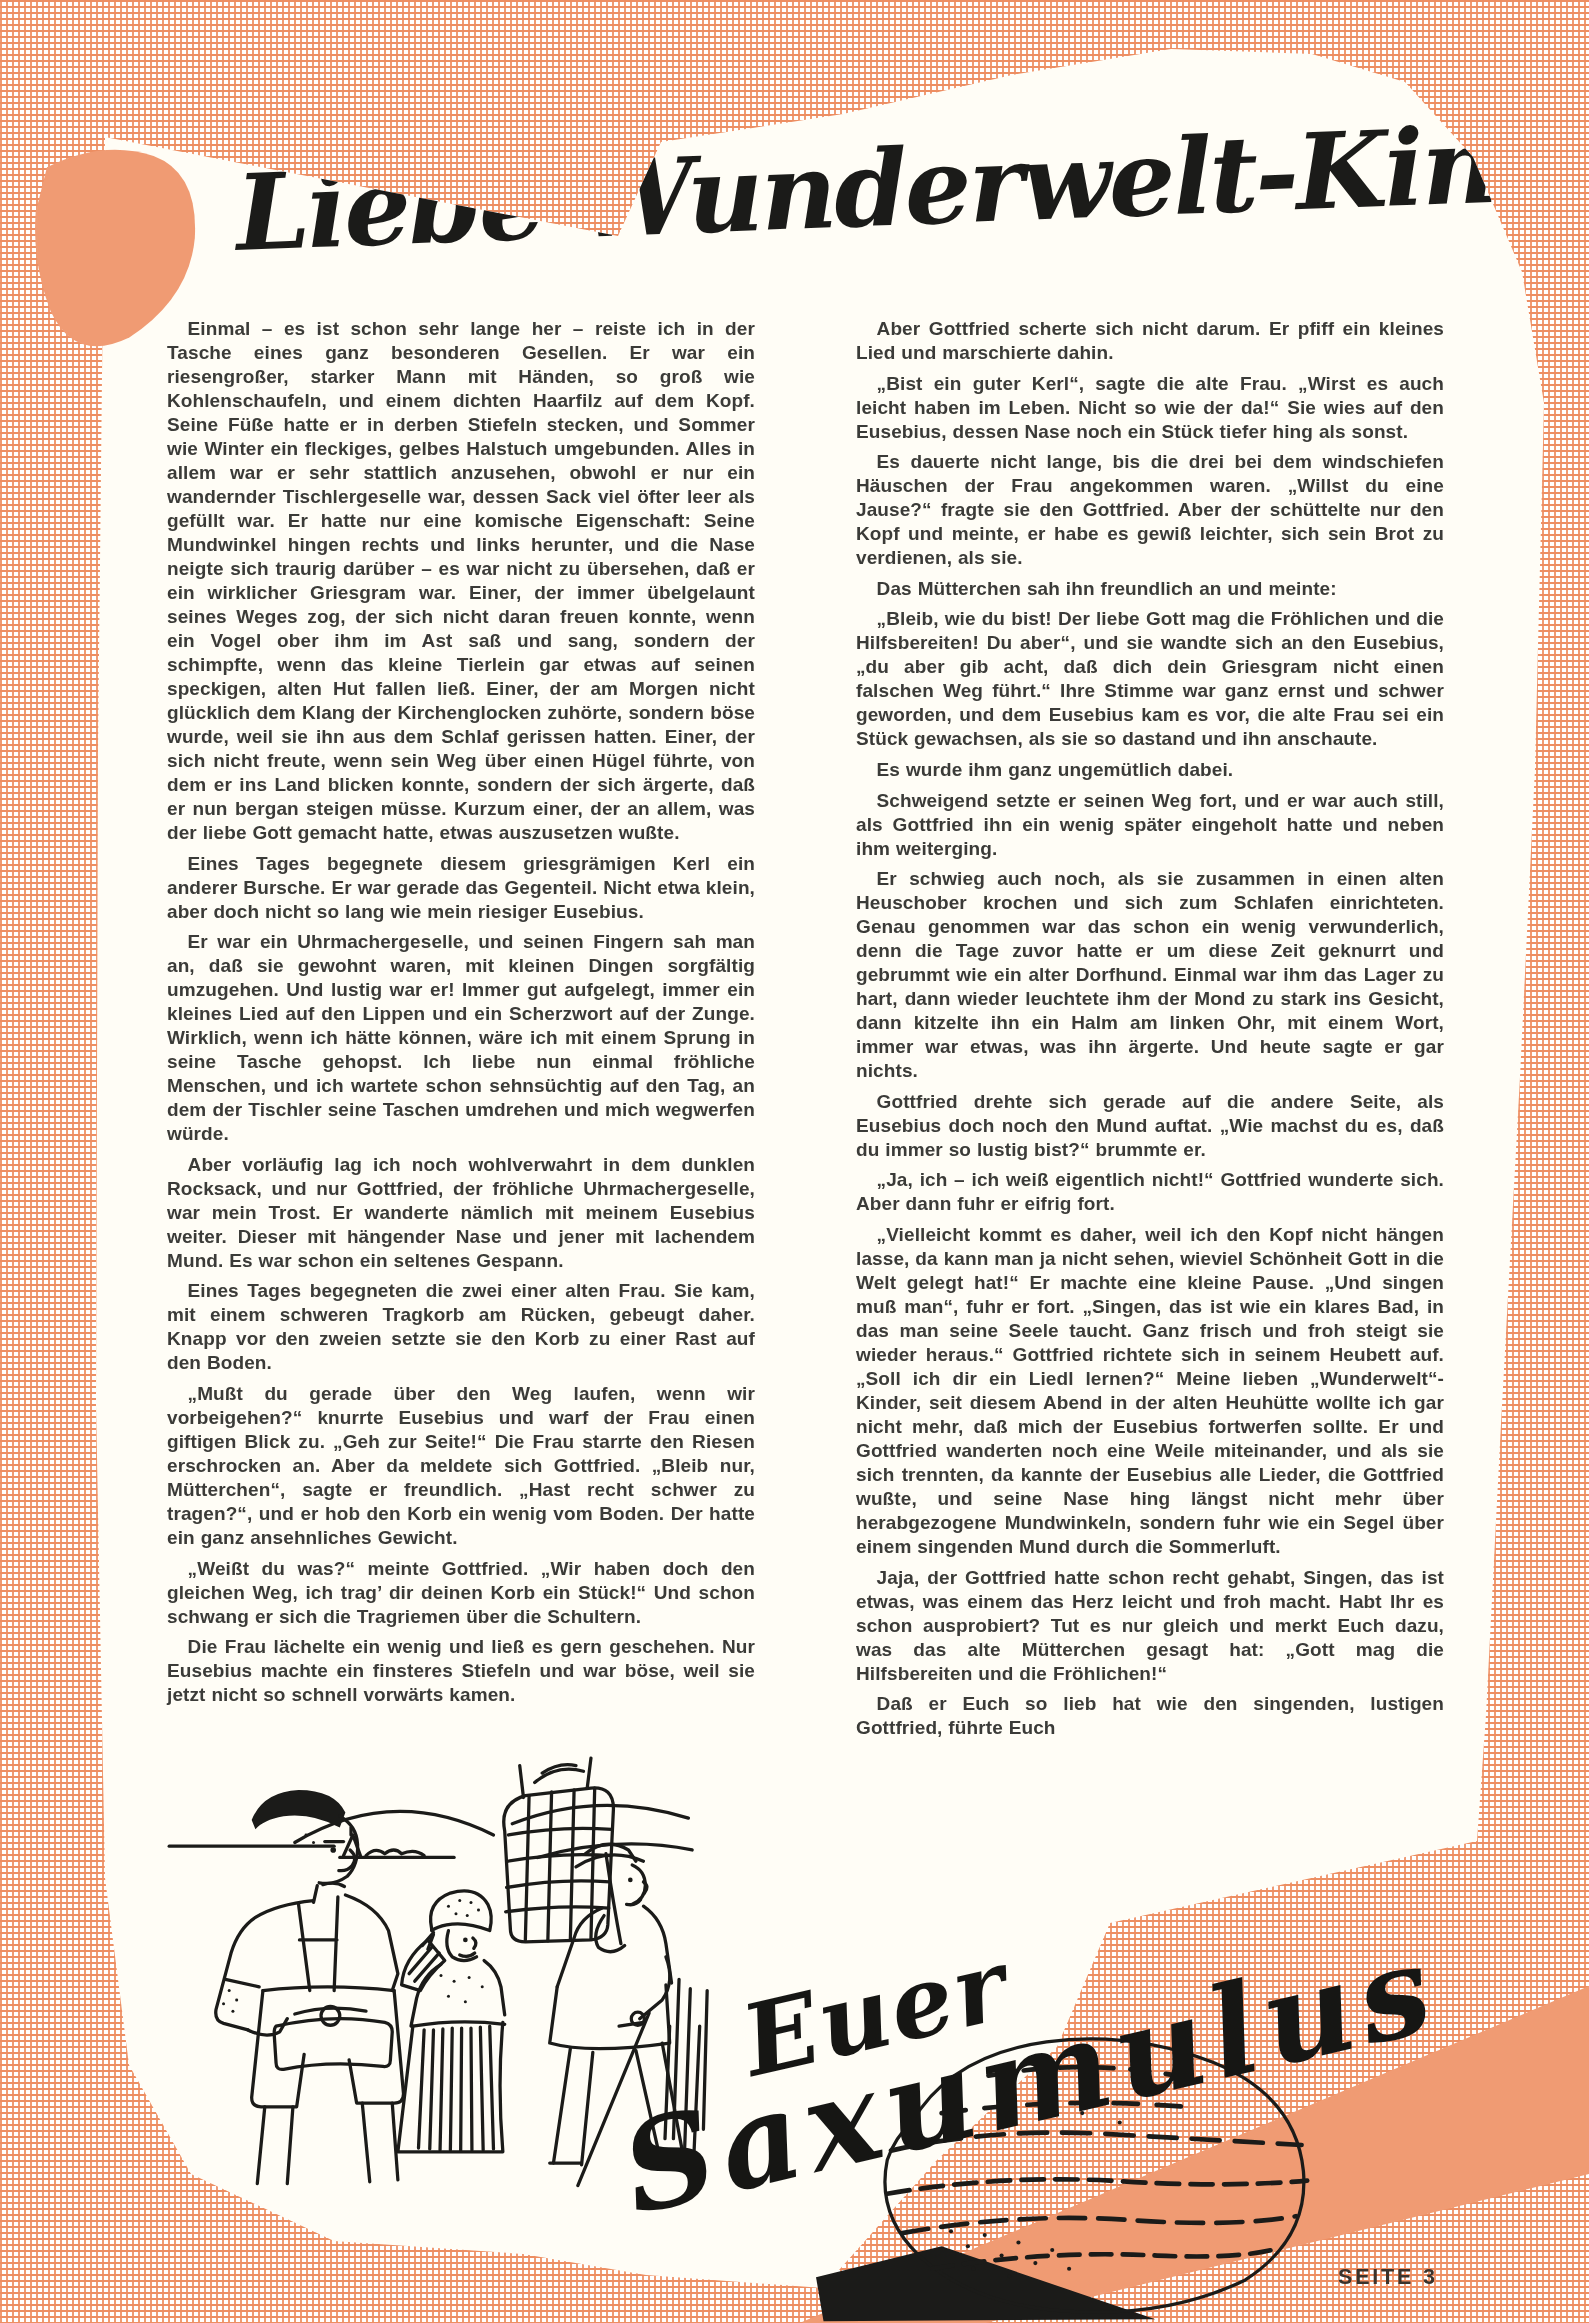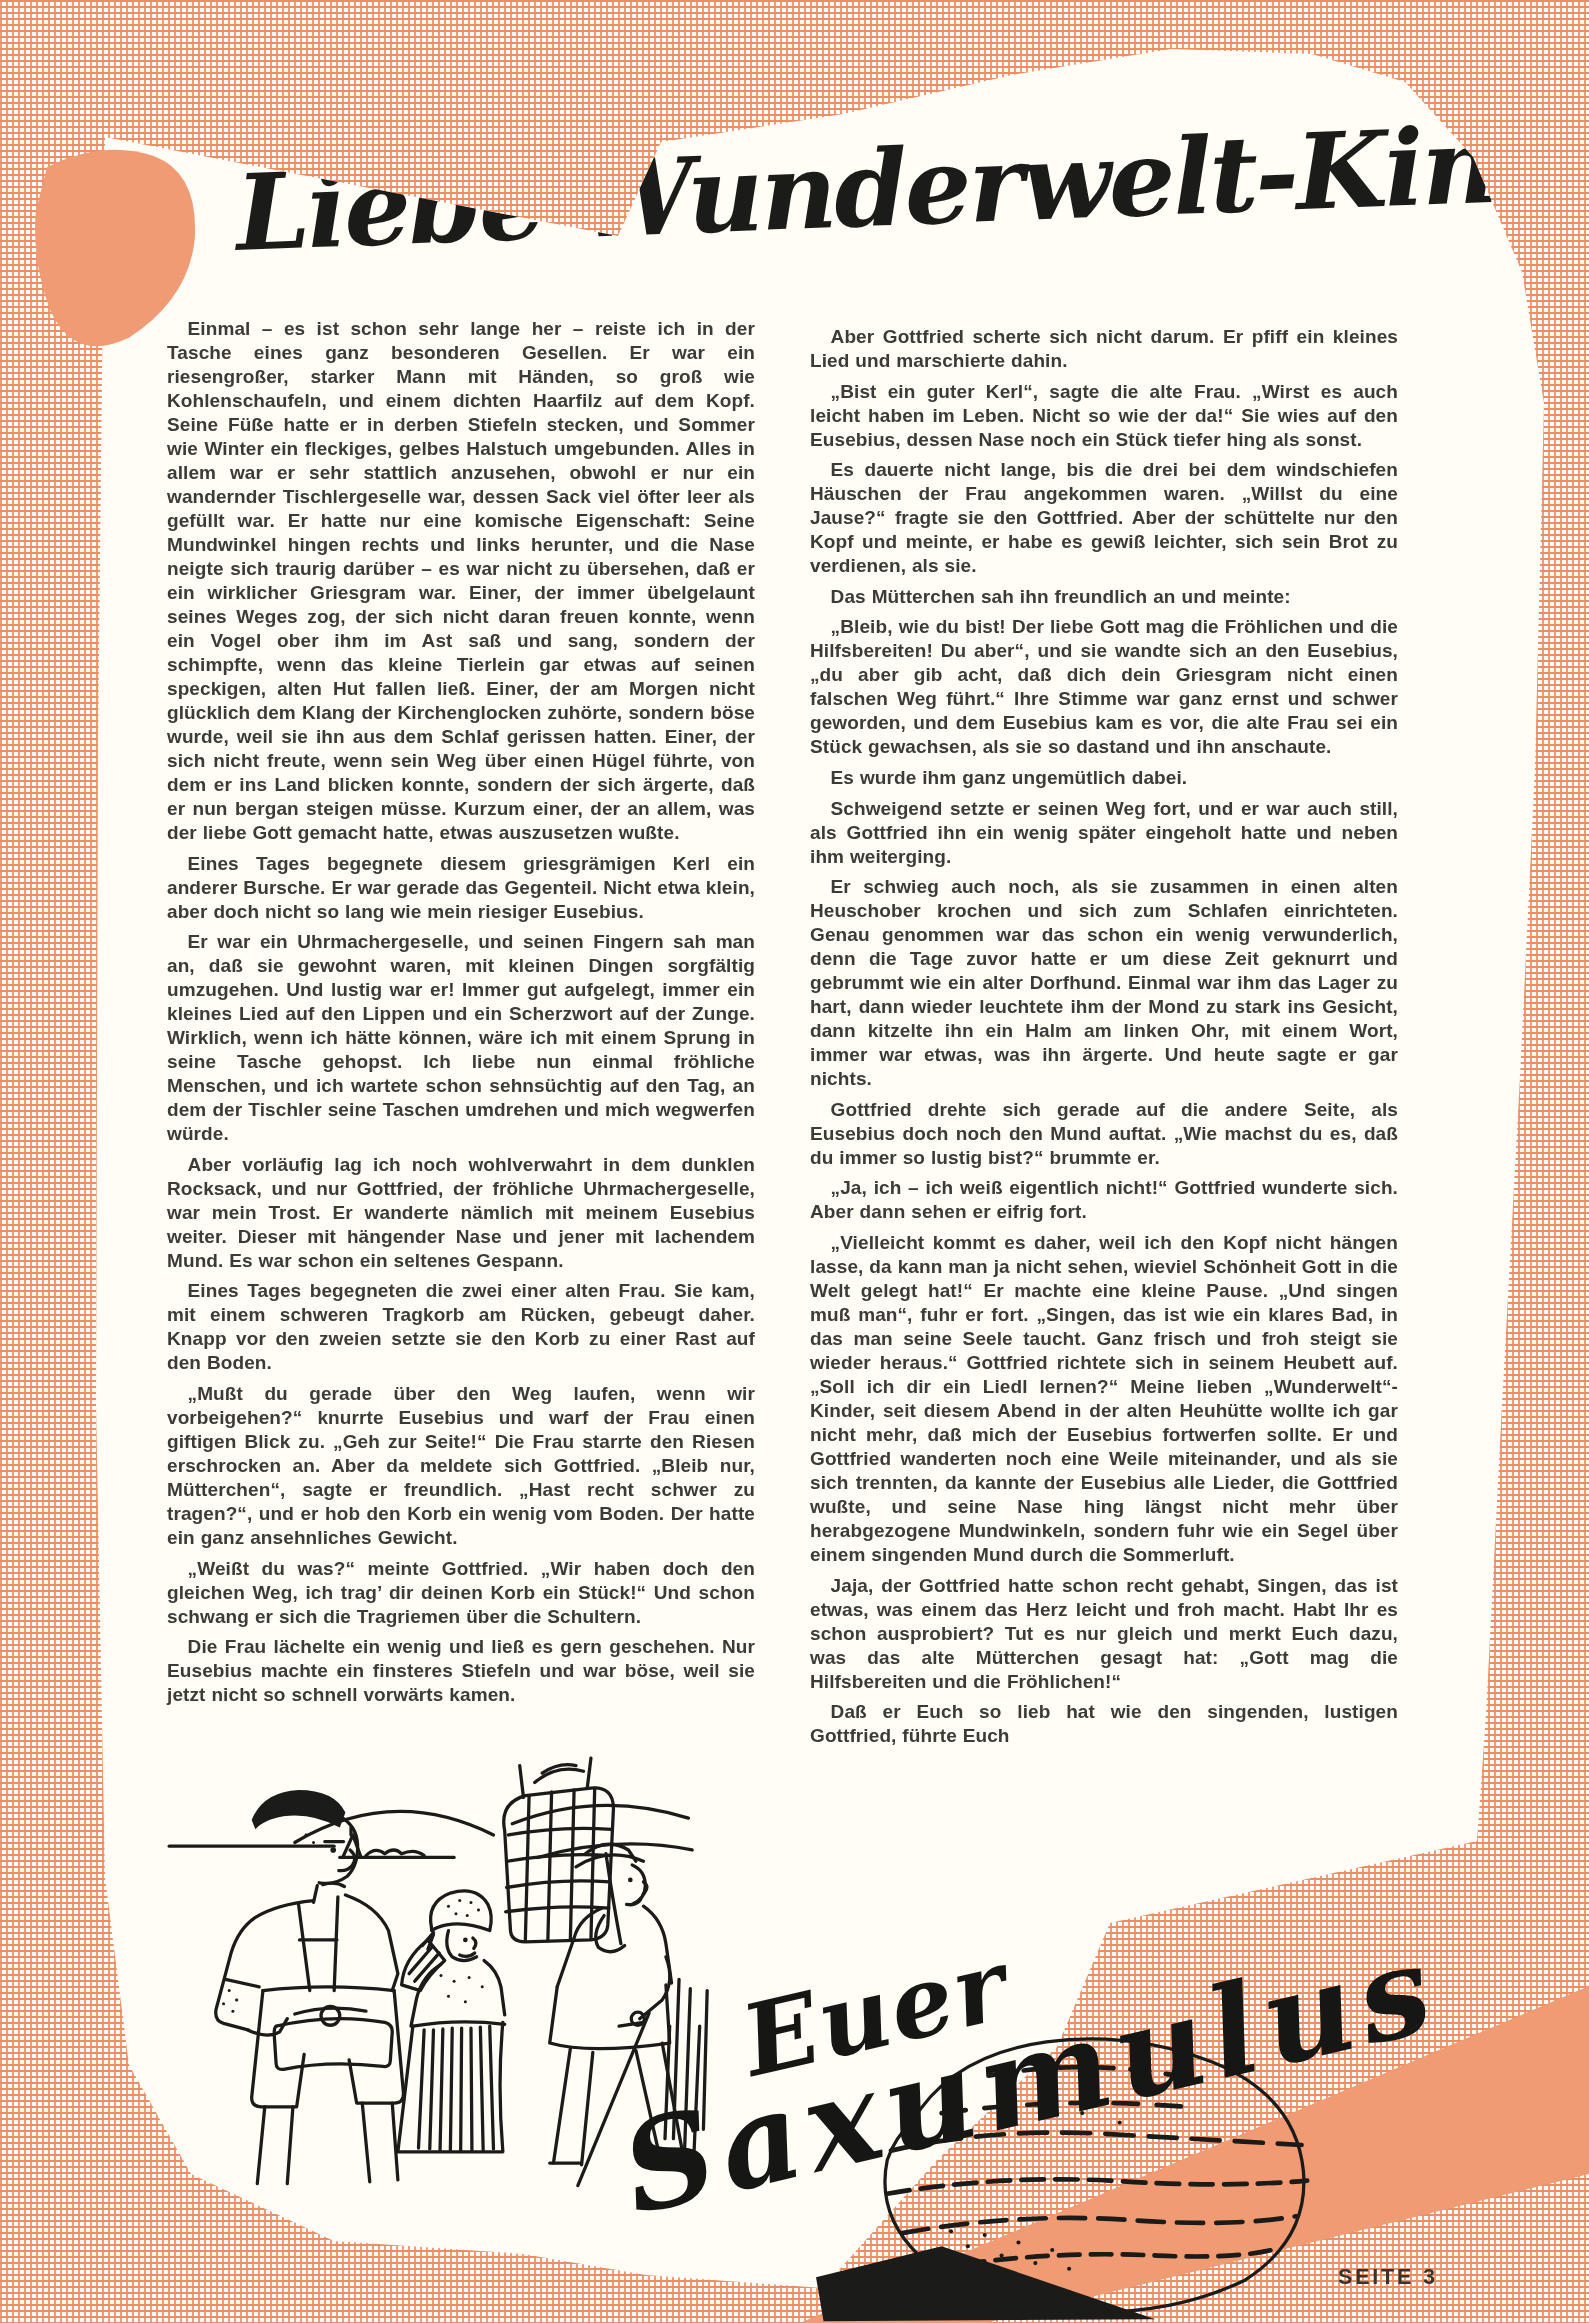--- a/index.html
+++ b/index.html
@@ -43,21 +43,21 @@
     transform-origin:left center;
   }
   .col{
     position:absolute;top:317px;width:588px;
     color:var(--ink);
     font-size:19px;line-height:24px;
     text-align:justify;
     letter-spacing:0.1px;word-spacing:0.5px;
   }
   .col-left{left:167px;}
-  .col-right{left:810px;margin-top:8px;}
+  .col-right{left:856px;}
   .col p{margin:0 0 6.6px 0;text-indent:20.6px;hyphens:auto;font-weight:bold;-webkit-hyphens:auto;}
   .illustration{position:absolute;left:111px;top:1745px;}
   .blob{position:absolute;left:13px;top:141px;}
   .band{
     position:absolute;inset:0;
     background:var(--orange-solid);
     clip-path:polygon(802px 2322px, 1589px 1986px, 1589px 2174px, 982px 2324px, 806px 2324px);
   }
   .stone{position:absolute;left:801px;top:2010px;}
   .sig{
@@ -99,21 +99,21 @@
     <div class="col col-right">
       <p>Aber Gottfried scherte sich nicht darum. Er pfiff ein kleines Lied und marschierte dahin.</p>
       <p>„Bist ein guter Kerl“, sagte die alte Frau. „Wirst es auch leicht haben im Leben. Nicht so wie der da!“ Sie wies auf den Eusebius, dessen Nase noch ein Stück tiefer hing als sonst.</p>
       <p>Es dauerte nicht lange, bis die drei bei dem windschiefen Häuschen der Frau angekommen waren. „Willst du eine Jause?“ fragte sie den Gottfried. Aber der schüttelte nur den Kopf und meinte, er habe es gewiß leichter, sich sein Brot zu verdienen, als sie.</p>
       <p>Das Mütterchen sah ihn freundlich an und meinte:</p>
       <p>„Bleib, wie du bist! Der liebe Gott mag die Fröhlichen und die Hilfsbereiten! Du aber“, und sie wandte sich an den Eusebius, „du aber gib acht, daß dich dein Griesgram nicht einen falschen Weg führt.“ Ihre Stimme war ganz ernst und schwer geworden, und dem Eusebius kam es vor, die alte Frau sei ein Stück gewachsen, als sie so dastand und ihn anschaute.</p>
       <p>Es wurde ihm ganz ungemütlich dabei.</p>
       <p>Schweigend setzte er seinen Weg fort, und er war auch still, als Gottfried ihn ein wenig später eingeholt hatte und neben ihm weiterging.</p>
       <p>Er schwieg auch noch, als sie zusammen in einen alten Heuschober krochen und sich zum Schlafen einrichteten. Genau genommen war das schon ein wenig verwunderlich, denn die Tage zuvor hatte er um diese Zeit geknurrt und gebrummt wie ein alter Dorfhund. Einmal war ihm das Lager zu hart, dann wieder leuchtete ihm der Mond zu stark ins Gesicht, dann kitzelte ihn ein Halm am linken Ohr, mit einem Wort, immer war etwas, was ihn ärgerte. Und heute sagte er gar nichts.</p>
       <p>Gottfried drehte sich gerade auf die andere Seite, als Eusebius doch noch den Mund auftat. „Wie machst du es, daß du immer so lustig bist?“ brummte er.</p>
-      <p>„Ja, ich – ich weiß eigentlich nicht!“ Gottfried wunderte sich. Aber dann sehen er eifrig fort.</p>
+      <p>„Ja, ich – ich weiß eigentlich nicht!“ Gottfried wunderte sich. Aber dann fuhr er eifrig fort.</p>
       <p>„Vielleicht kommt es daher, weil ich den Kopf nicht hängen lasse, da kann man ja nicht sehen, wieviel Schönheit Gott in die Welt gelegt hat!“ Er machte eine kleine Pause. „Und singen muß man“, fuhr er fort. „Singen, das ist wie ein klares Bad, in das man seine Seele taucht. Ganz frisch und froh steigt sie wieder heraus.“ Gottfried richtete sich in seinem Heubett auf. „Soll ich dir ein Liedl lernen?“ Meine lieben „Wunderwelt“-Kinder, seit diesem Abend in der alten Heuhütte wollte ich gar nicht mehr, daß mich der Eusebius fortwerfen sollte. Er und Gottfried wanderten noch eine Weile miteinander, und als sie sich trennten, da kannte der Eusebius alle Lieder, die Gottfried wußte, und seine Nase hing längst nicht mehr über herabgezogene Mundwinkeln, sondern fuhr wie ein Segel über einem singenden Mund durch die Sommerluft.</p>
       <p>Jaja, der Gottfried hatte schon recht gehabt, Singen, das ist etwas, was einem das Herz leicht und froh macht. Habt Ihr es schon ausprobiert? Tut es nur gleich und merkt Euch dazu, was das alte Mütterchen gesagt hat: „Gott mag die Hilfsbereiten und die Fröhlichen!“</p>
       <p>Daß er Euch so lieb hat wie den singenden, lustigen Gottfried, führte Euch</p>
     </div>
 
     <svg class="illustration" width="600" height="478" viewBox="0 0 640 510">
       <g>
         <path class="ln" d="M62 108 H238" stroke-width="3"></path>
         <path class="ln" d="M196 104 Q300 42 408 96" stroke-width="3"></path>
         <path class="ln" d="M428 84 Q520 48 616 78" stroke-width="3"></path>

